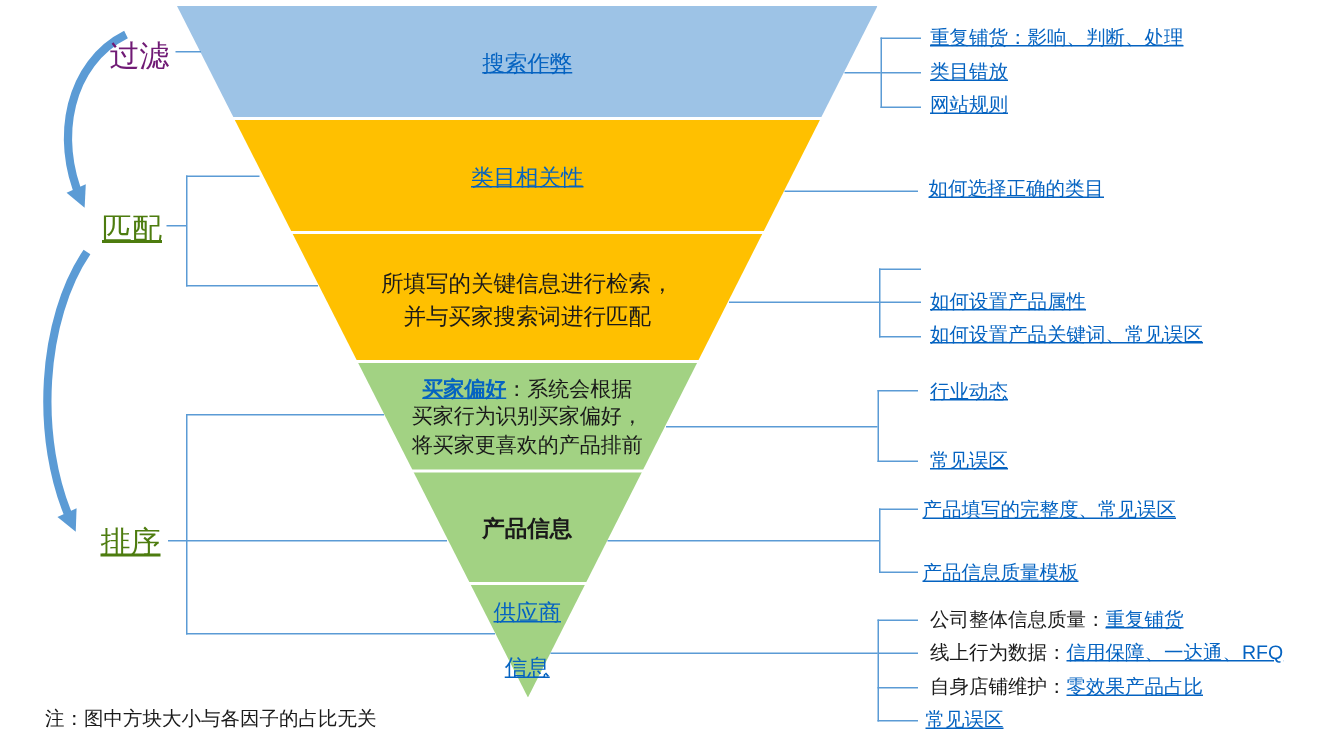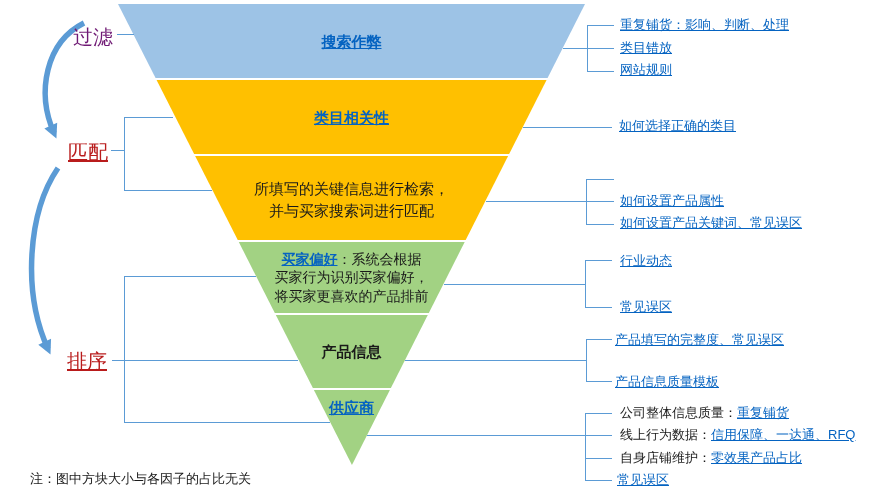--- a/index.html
+++ b/index.html
@@ -15,29 +15,29 @@
     position:absolute;left:118px;top:4px;width:467px;height:461px;
     clip-path:polygon(0 0,100% 0,50.1% 100%);
   }
   .band{position:absolute;left:0;width:100%;}
   .b-blue{background:#9DC3E6;}
   .b-orange{background:#FFC000;}
   .b-green{background:#A2D283;}
   
   #pyrtext{position:absolute;left:118px;top:4px;width:467px;height:461px;}
   .ptxt{position:absolute;left:0;width:100%;text-align:center;white-space:nowrap;}
-  .h-label{font-size:15px;font-weight:bold;color:#0563C1;text-decoration:underline;}
+  .h-label{font-size:15px;font-weight:normal;color:#0563C1;text-decoration:underline;}
   .h-black{font-size:15px;font-weight:bold;color:#1a1a1a;}
   .p15{font-size:15px;color:#1a1a1a;}
   .p14{font-size:14px;color:#1a1a1a;}
   .inline-link{font-weight:bold;color:#0563C1;text-decoration:underline;}
   
   .stage-label{position:absolute;font-size:20px;white-space:nowrap;}
   .sl-black{color:#701a75;}
-  .sl-link{color:#b91c1c;text-decoration:underline;}
+  .sl-link{color:#4d7c0f;text-decoration:underline;}
   
   .link-row{position:absolute;font-size:13px;white-space:nowrap;}
   .link-row .prefix{color:#1a1a1a;}
   .link-row .link{color:#0563C1;text-decoration:underline;}
   .note{position:absolute;font-size:13px;color:#1a1a1a;white-space:nowrap;}
   svg.arrows{position:absolute;left:0;top:0;pointer-events:none;}
 </style>
 </head>
 <body>
 
@@ -71,20 +71,21 @@
 
     <div class="ptxt p14" style="top:265px;">买家行为识别买家偏好，</div>
     <div class="ptxt p14" style="top:247px;">
       <span class="inline-link" style="font-size:14px;">买家偏好</span><span>：系统会根据</span>
     </div>
     <div class="ptxt p14" style="top:284px;">将买家更喜欢的产品排前</div>
 
     <div class="ptxt h-black" style="top:339px;">产品信息</div>
 
     <div class="ptxt h-label" style="top:395px;">供应商</div>
+    <div class="ptxt h-label" style="top:432px;">信息</div>
   </div>
 
   <div class="stage-label sl-black" style="left:73px;top:24px;">过滤</div>
   <div class="stage-label sl-link" style="left:68px;top:139px;">匹配</div>
   <div class="stage-label sl-link" style="left:67px;top:348px;">排序</div>
 
   <div class="hl" style="left:117px;top:34px;width:17px;"></div>
   <div class="hl" style="left:111px;top:150px;width:13px;"></div>
   <div class="vl" style="left:124px;top:117px;height:74px;"></div>
   <div class="hl" style="left:124px;top:117px;width:49px;"></div>

